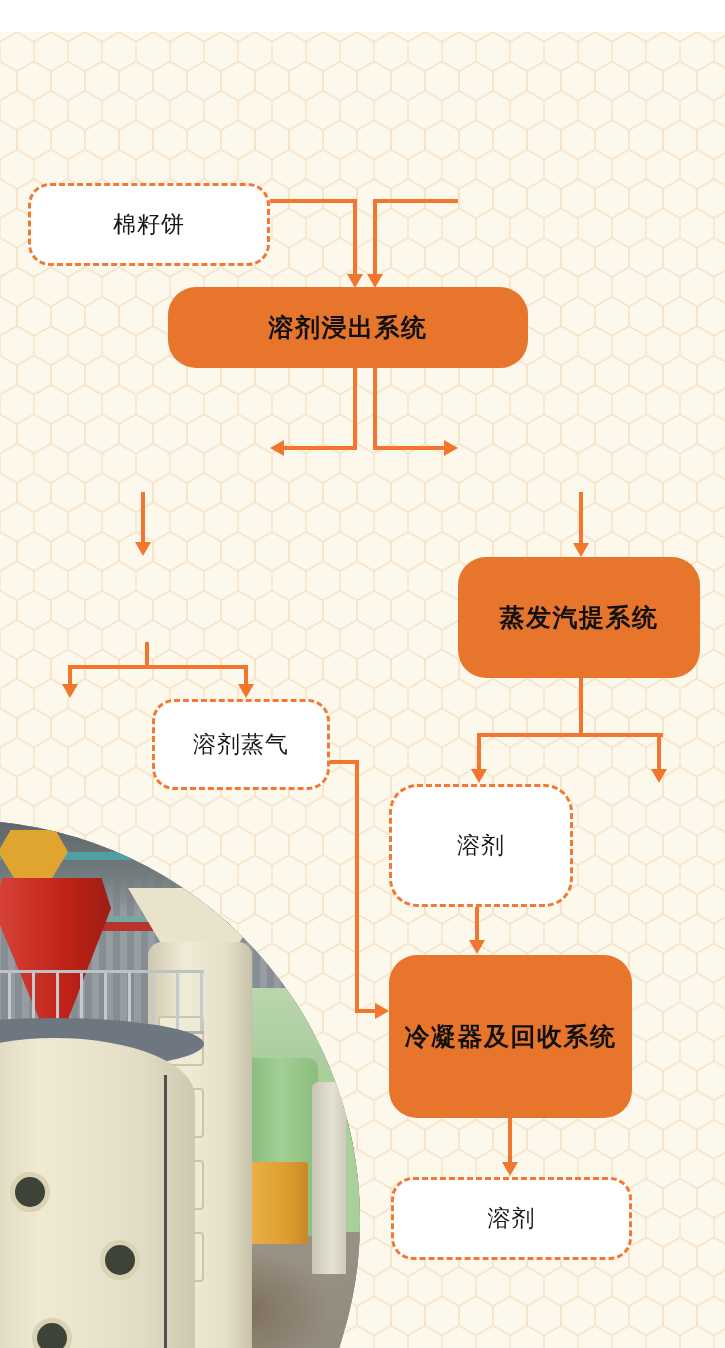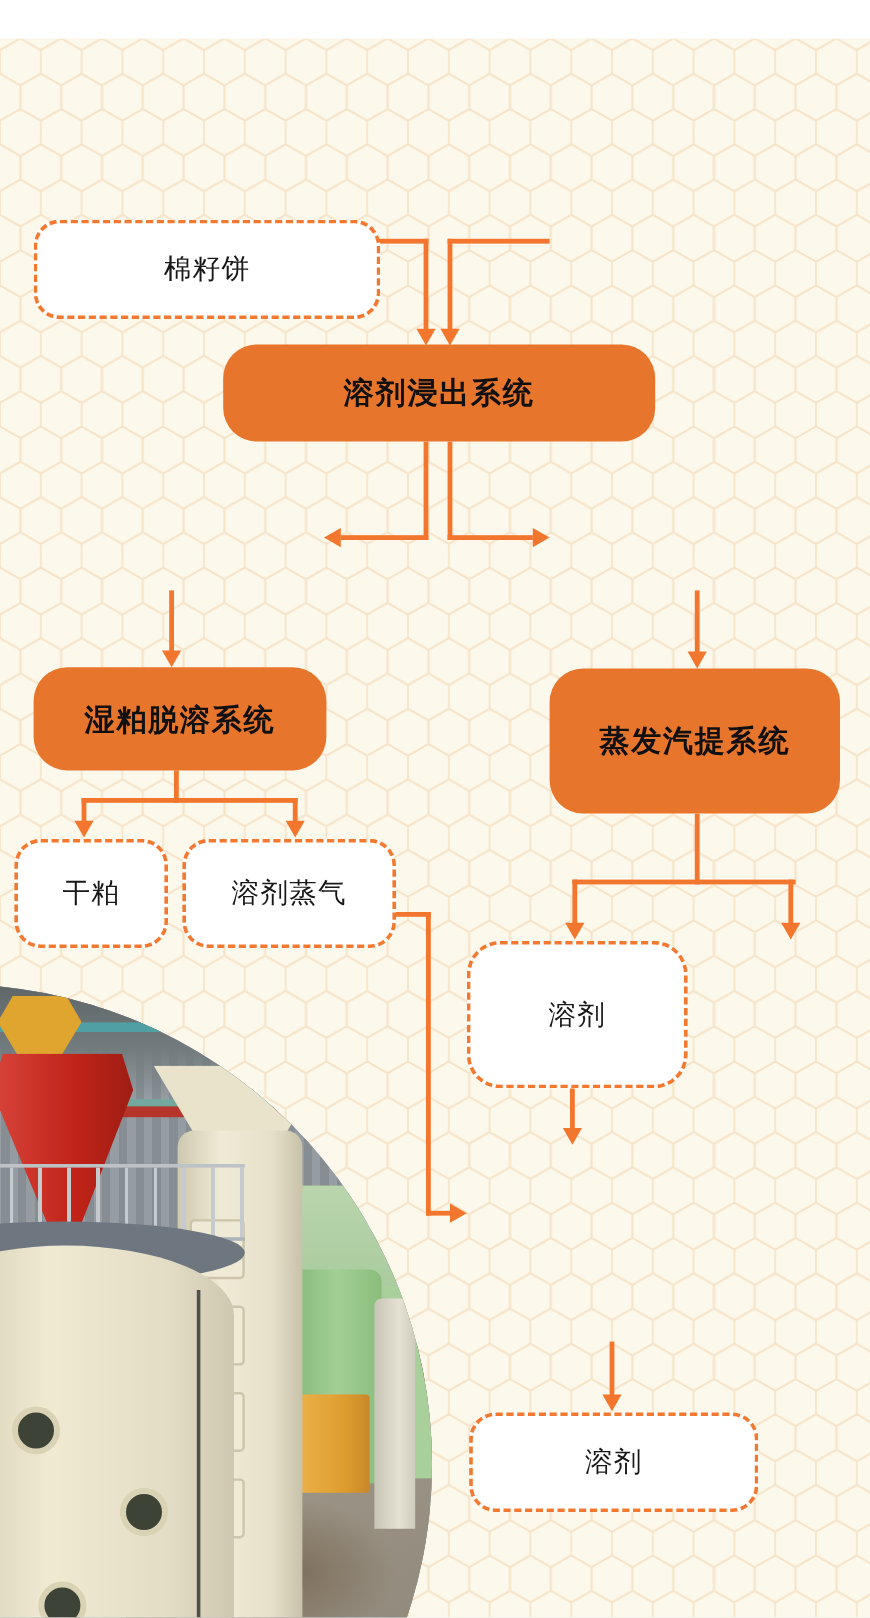--- a/index.html
+++ b/index.html
@@ -126,38 +126,35 @@
   <div class="vline" style="left:355px;top:760px;height:253px;"></div>
   <div class="hline" style="left:355px;top:1009px;width:21px;"></div>
   <div class="arr right" style="left:375px;top:1003px;"></div>
 
   <div class="vline" style="left:475px;top:907px;height:35px;"></div>
   <div class="arr down" style="left:469px;top:940px;"></div>
 
   <div class="vline" style="left:508px;top:1118px;height:46px;"></div>
   <div class="arr down" style="left:502px;top:1162px;"></div>
 
-  <div class="node dashed" style="left:28px;top:183px;width:289px;height:83px;">
+  <div class="node dashed" style="left:28px;top:183px;width:242px;height:83px;">
     <span>棉籽饼</span>
   </div>
-  <div class="node solid" style="left:186px;top:287px;width:360px;height:81px;">
+  <div class="node solid" style="left:168px;top:287px;width:360px;height:81px;">
     <span>溶剂浸出系统</span>
-  </div>
-  <div class="node solid" style="left:28px;top:556px;width:244px;height:86px;">
-    <span>湿粕脱溶系统</span>
   </div>
   <div class="node solid" style="left:458px;top:557px;width:242px;height:121px;">
     <span>蒸发汽提系统</span>
-  </div>
-  <div class="node dashed" style="left:12px;top:699px;width:128px;height:91px;">
-    <span>干粕</span>
   </div>
   <div class="node dashed" style="left:152px;top:699px;width:178px;height:91px;">
     <span>溶剂蒸气</span>
   </div>
   <div class="node dashed" style="left:389px;top:784px;width:184px;height:123px;border-radius:28px;">
     <span>溶剂</span>
+  </div>
+  <div class="node solid" style="left:389px;top:955px;width:243px;height:163px;">
+    <span>冷凝器及回收系统</span>
   </div>
   <div class="node dashed" style="left:391px;top:1177px;width:241px;height:83px;">
     <span>溶剂</span>
   </div>
 
 </div>
 
 </body></html>

